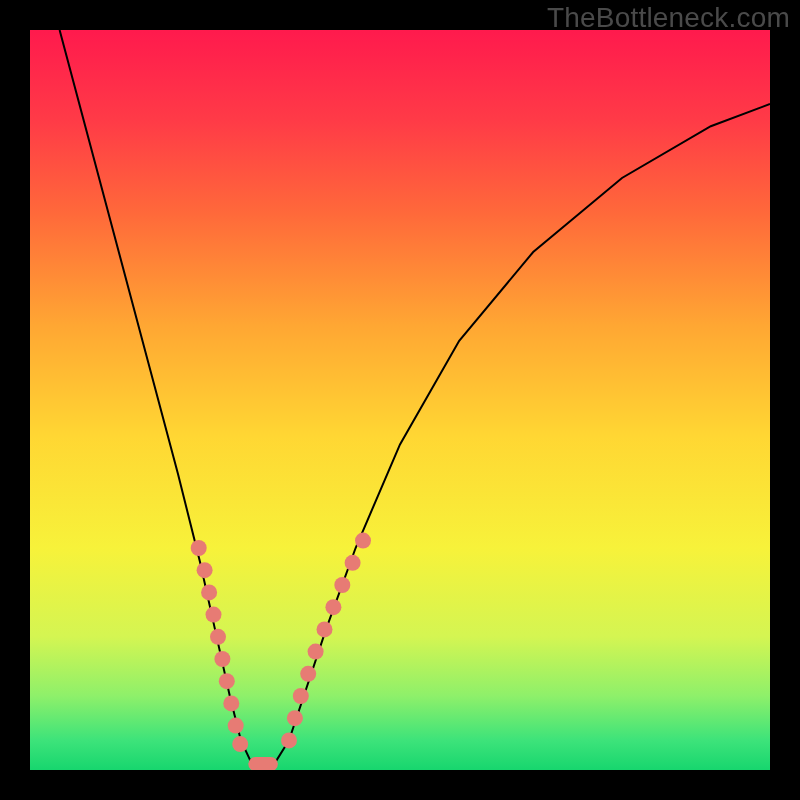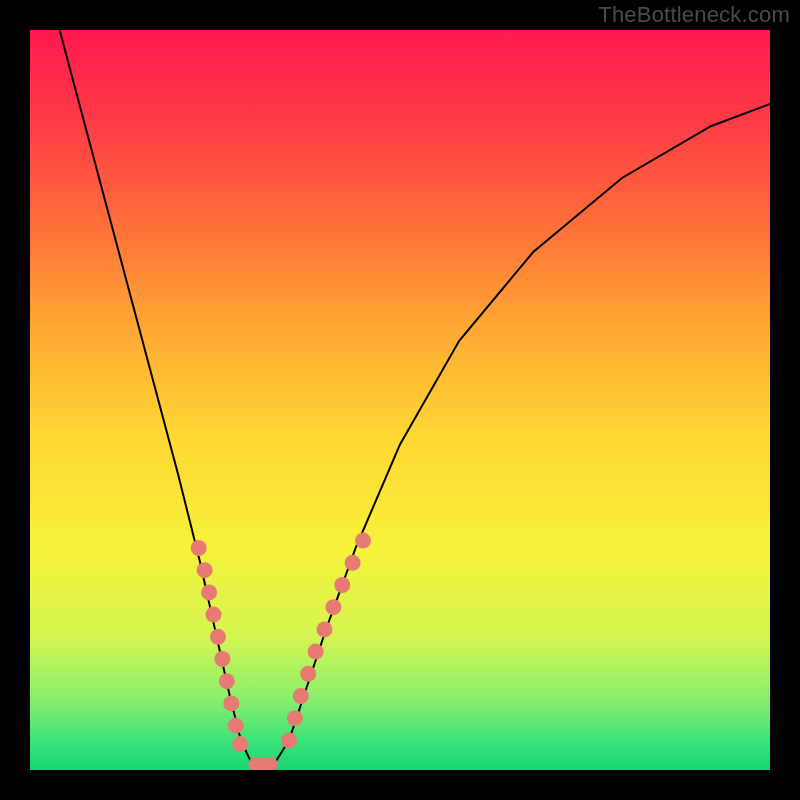--- a/index.html
+++ b/index.html
@@ -14,21 +14,21 @@
     width: 800px;
     height: 800px;
     background: #000;
     position: relative;
   }
   .watermark {
     position: absolute;
     top: 2px;
     right: 10px;
     color: #4a4a4a;
-    font-size: 22px;
+    font-size: 28px;
     font-weight: 400;
     letter-spacing: 0.2px;
     z-index: 5;
   }
   .plot-outer {
     position: absolute;
     left: 30px;
     top: 30px;
     width: 740px;
     height: 740px;

